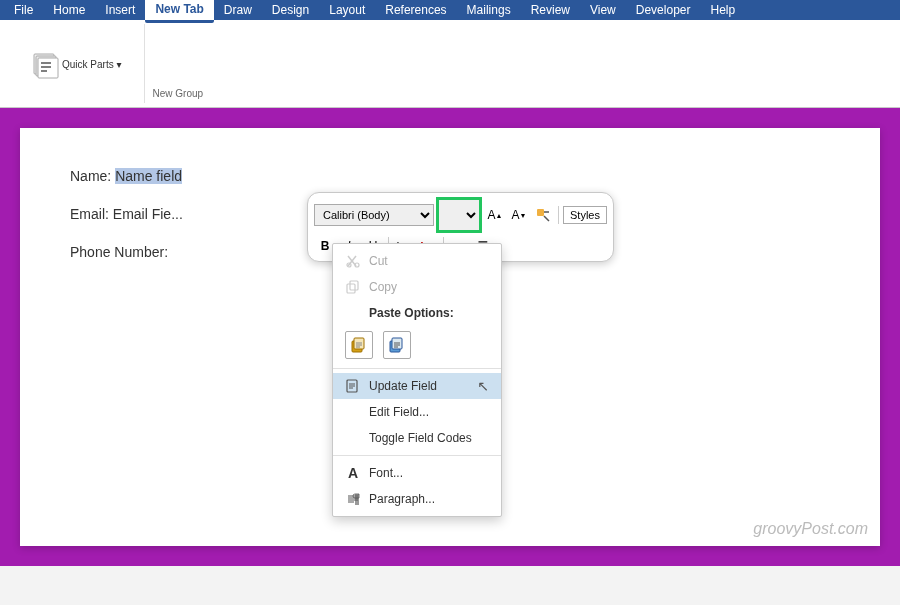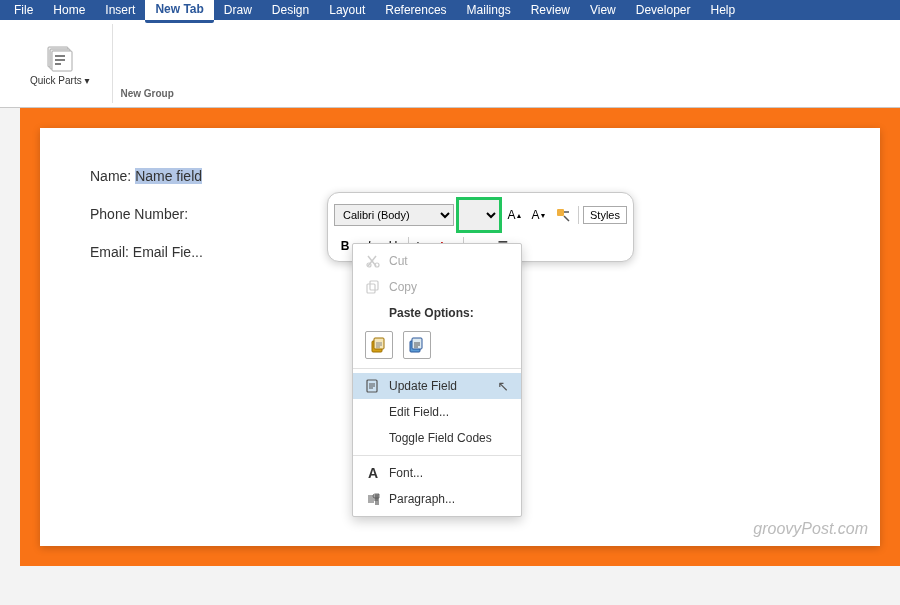--- a/index.html
+++ b/index.html
@@ -6,27 +6,27 @@
     body { font-family: 'Segoe UI', Arial, sans-serif; font-size: 12px; background: #f3f3f3; width: 900px; height: 605px; overflow: hidden; position: relative; }
 
     
     .menu-bar { display: flex; align-items: center; background: #2b579a; height: 20px; padding: 0 4px; }
     .menu-bar-item { color: white; font-size: 12px; padding: 4px 10px; cursor: pointer; border-radius: 2px; }
     .menu-bar-item.active { background: white; color: #2b579a; font-weight: 600; border-bottom: 3px solid #2b579a; }
 
     
     .ribbon-content { background: white; height: 88px; border-bottom: 1px solid #c8c8c8; display: flex; align-items: stretch; padding: 4px 8px; }
     .ribbon-group { display: flex; flex-direction: column; align-items: center; justify-content: center; padding: 4px 16px; border-right: 1px solid #e0e0e0; }
-    .ribbon-btn { display: flex; flex-direction: column; align-items: center; cursor: pointer; padding: 4px 6px; border-radius: 2px; min-width: 50px; }
+    .ribbon-btn { display: flex; align-items: center; cursor: pointer; padding: 4px 6px; border-radius: 2px; min-width: 50px; }
     .ribbon-btn-icon { width: 32px; height: 32px; display: flex; align-items: center; justify-content: center; }
     .ribbon-btn-label { font-size: 10px; color: #333; text-align: center; margin-top: 2px; }
-    .new-group-label { font-size: 10px; color: #666; display: flex; align-items: flex-end; padding-bottom: 4px; padding-left: 8px; font-weight: bold; }
-
-    
-    .doc-area { background: #f97316; flex: 1; display: flex; justify-content: center; padding: 20px; position: relative; height: calc(605px - 147px); margin-left: 20px; }
+    .new-group-label { font-size: 10px; color: #666; display: flex; align-items: flex-end; padding-bottom: 4px; padding-left: 8px; }
+
+    
+    .doc-area { background: #a21caf; flex: 1; display: flex; justify-content: center; padding: 20px; position: relative; height: calc(605px - 147px); }
     .doc-page { background: white; width: 100%; height: 100%; position: relative; box-shadow: 0 2px 8px rgba(0,0,0,0.2); padding: 40px 50px; }
 
     
     .doc-line { font-size: 14px; color: #333; margin-bottom: 22px; }
     .doc-line .field-selected { background: #b3c7e6; }
     .doc-line .field-text { font-size: 14px; }
 
     
     .mini-toolbar { position: absolute; top: 64px; left: 287px; background: white; border: 1px solid #c8c8c8; border-radius: 12px; box-shadow: 0 2px 8px rgba(0,0,0,0.2); padding: 4px 6px; display: flex; align-items: center; gap: 2px; z-index: 100; }
     .mini-font-select { font-size: 11px; border: 1px solid #aaa; padding: 1px 4px; height: 22px; width: 120px; }
@@ -95,24 +95,24 @@
   </div>
 </div>
 
 <div class="doc-area">
   <div class="doc-page">
 
     <div class="doc-line">
       <span>Name: </span><span class="field-selected">Name field</span>
     </div>
     <div class="doc-line">
+      <span>Email: </span><span class="field-text">Email Fie...</span>
+    </div>
+    <div class="doc-line">
       <span>Phone Number: </span><span class="field-text"></span>
-    </div>
-    <div class="doc-line">
-      <span>Email: </span><span class="field-text">Email Fie...</span>
     </div>
 
     <div class="mini-toolbar">
       <div style="display:flex;flex-direction:column;gap:2px;">
         <div style="display:flex;align-items:center;gap:2px;">
           <select class="mini-font-select">
             <option>Calibri (Body)</option>
           </select>
           <select class="mini-size-select">
             <option>11</option>

